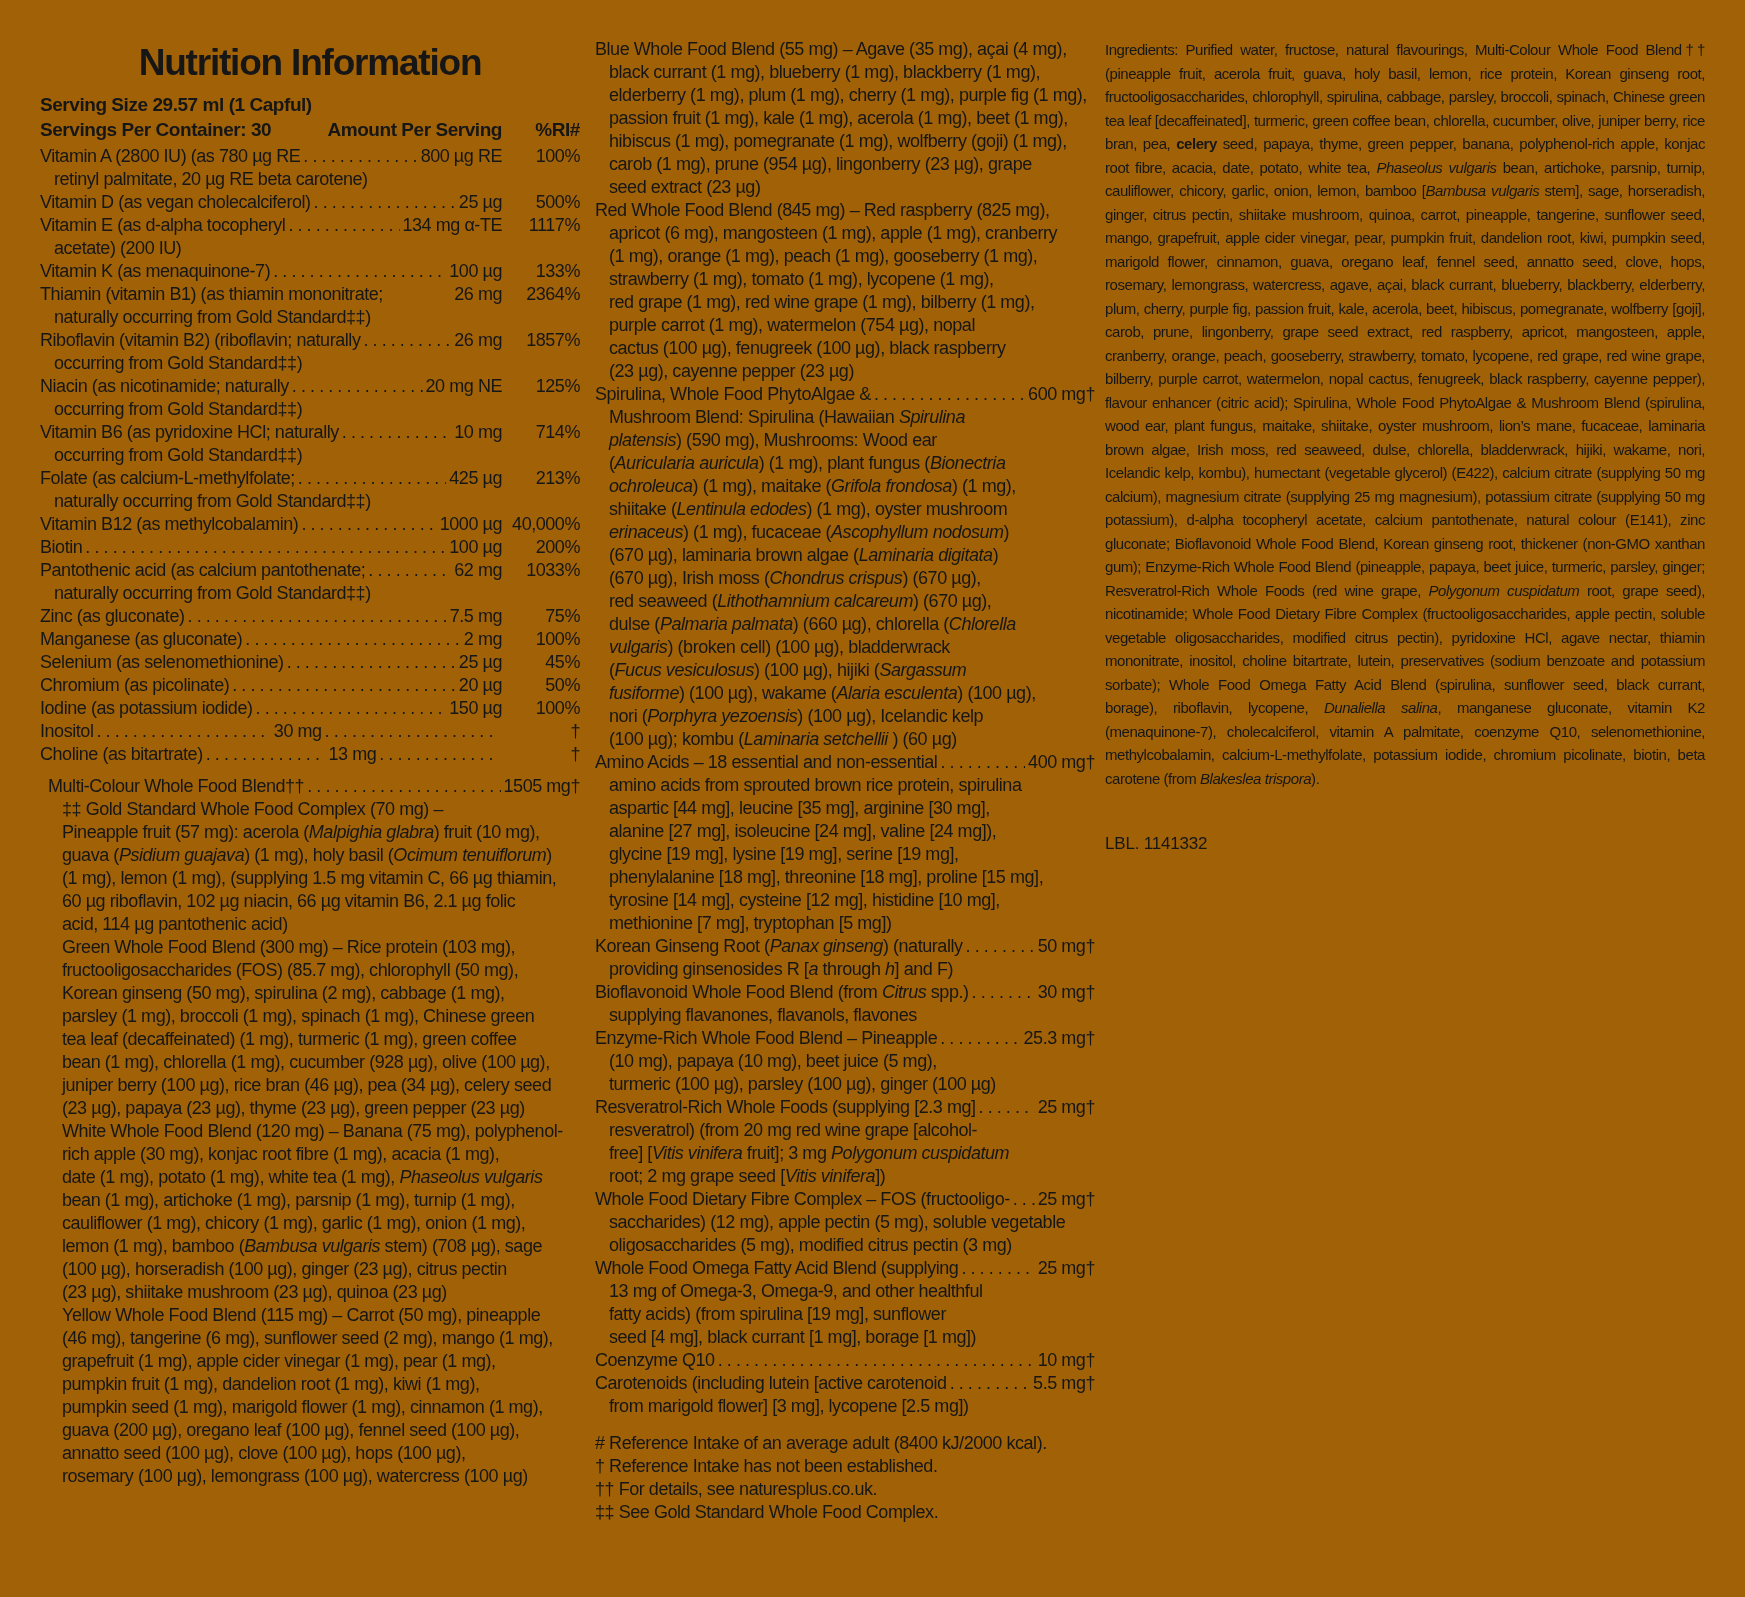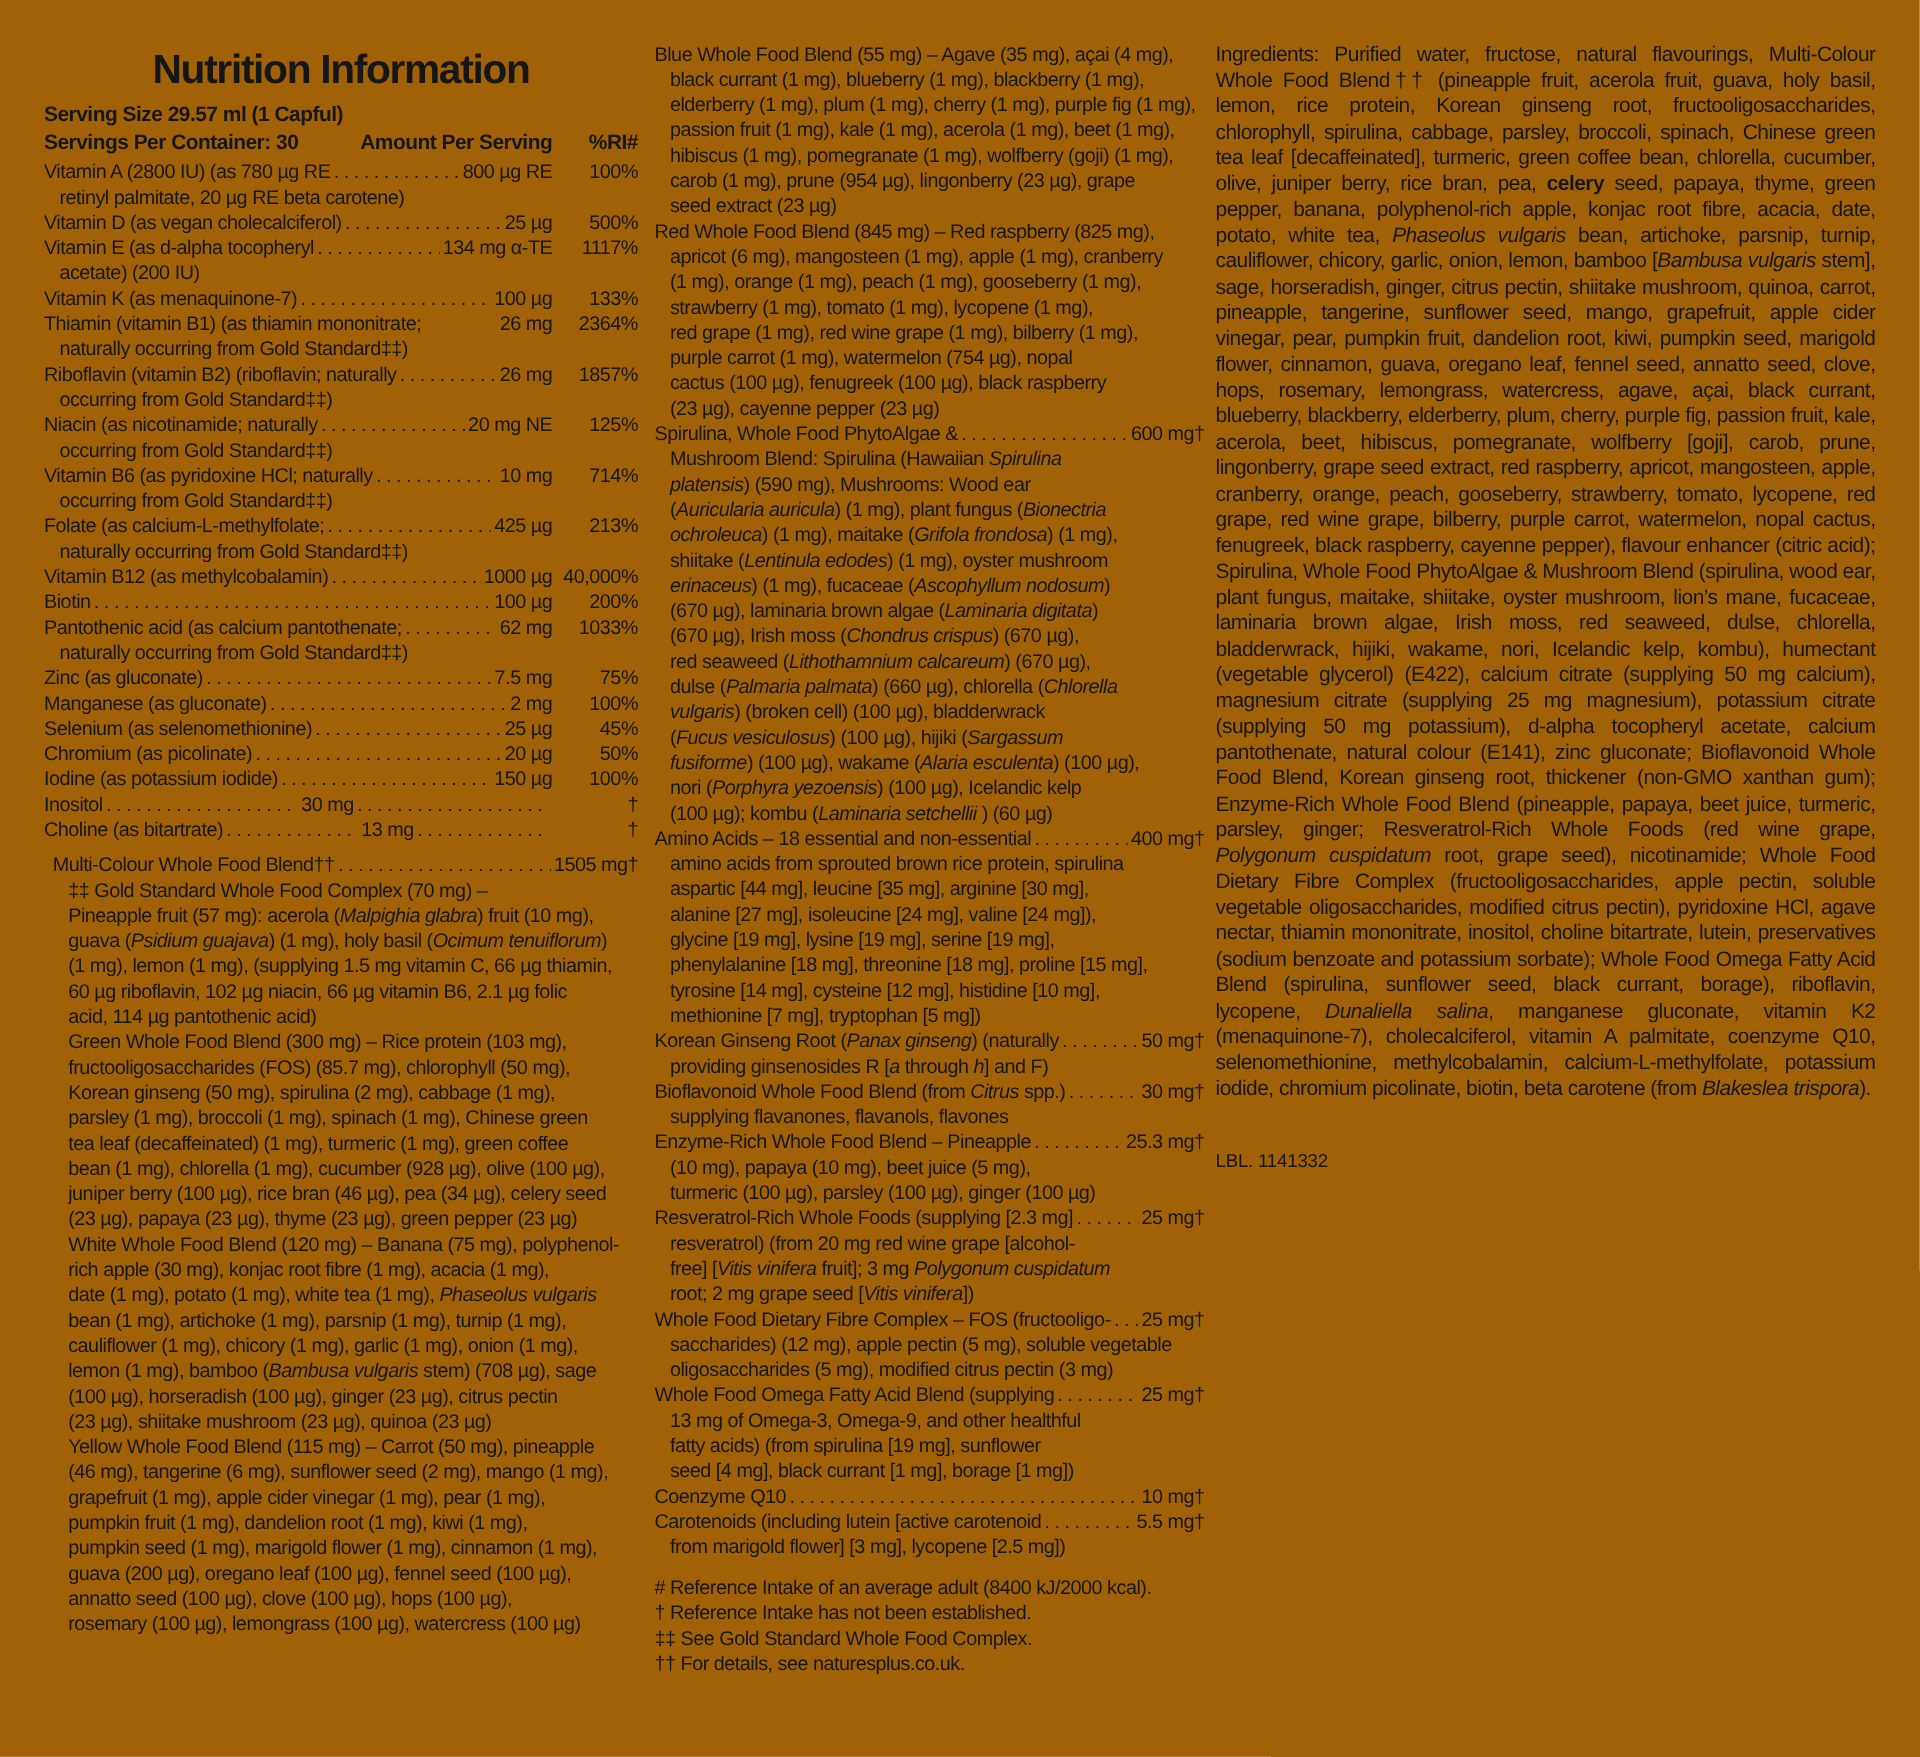--- a/index.html
+++ b/index.html
@@ -35,21 +35,21 @@
 
   .col1 .blend{margin-top:9px;}
   .col1 .srow{padding-left:8px;}
   .col1 .sline{padding-left:22px;white-space:nowrap;}
   .col2 .sline{padding-left:14px;white-space:nowrap;}
 
   .fnotes{margin-top:14px;}
   .fnote{white-space:nowrap;}
 
   .ingredients{
-    margin:0;text-align:justify;font-size:19px;line-height:23.5px;letter-spacing:-0.45px;
+    margin:0;text-align:justify;font-size:15px;line-height:23.5px;letter-spacing:-0.45px;
   }
   .lbl{margin-top:42px;font-size:17px;letter-spacing:-0.2px;}
   i{font-style:italic;}
 </style>
 </head>
 <body>
 
 <div class="label">
 
   <div class="col col1">
@@ -328,22 +328,22 @@
         <div class="srow">
           <span class="sname">Carotenoids (including lutein [active carotenoid</span>
           <span class="dots"></span>
           <span class="samt">5.5 mg†</span>
         </div>
         <div class="sline">from marigold flower] [3 mg], lycopene [2.5 mg])</div>
       </div>
     <div id="footnotes" class="fnotes">
         <div class="fnote"># Reference Intake of an average adult (8400 kJ/2000 kcal).</div>
         <div class="fnote">† Reference Intake has not been established.</div>
+        <div class="fnote">†† For details, see naturesplus.co.uk.</div>
         <div class="fnote">‡‡ See Gold Standard Whole Food Complex.</div>
-        <div class="fnote">†† For details, see naturesplus.co.uk.</div>
       </div>
   </div>
 
   <div class="col col3">
     <p class="ingredients">Ingredients: Purified water, fructose, natural flavourings, Multi-Colour Whole Food Blend†† (pineapple fruit, acerola fruit, guava, holy basil, lemon, rice protein, Korean ginseng root, fructooligosaccharides, chlorophyll, spirulina, cabbage, parsley, broccoli, spinach, Chinese green tea leaf [decaffeinated], turmeric, green coffee bean, chlorella, cucumber, olive, juniper berry, rice bran, pea, <b>celery</b> seed, papaya, thyme, green pepper, banana, polyphenol-rich apple, konjac root fibre, acacia, date, potato, white tea, <i>Phaseolus vulgaris</i> bean, artichoke, parsnip, turnip, cauliflower, chicory, garlic, onion, lemon, bamboo [<i>Bambusa vulgaris</i> stem], sage, horseradish, ginger, citrus pectin, shiitake mushroom, quinoa, carrot, pineapple, tangerine, sunflower seed, mango, grapefruit, apple cider vinegar, pear, pumpkin fruit, dandelion root, kiwi, pumpkin seed, marigold flower, cinnamon, guava, oregano leaf, fennel seed, annatto seed, clove, hops, rosemary, lemongrass, watercress, agave, açai, black currant, blueberry, blackberry, elderberry, plum, cherry, purple fig, passion fruit, kale, acerola, beet, hibiscus, pomegranate, wolfberry [goji], carob, prune, lingonberry, grape seed extract, red raspberry, apricot, mangosteen, apple, cranberry, orange, peach, gooseberry, strawberry, tomato, lycopene, red grape, red wine grape, bilberry, purple carrot, watermelon, nopal cactus, fenugreek, black raspberry, cayenne pepper), flavour enhancer (citric acid); Spirulina, Whole Food PhytoAlgae &amp; Mushroom Blend (spirulina, wood ear, plant fungus, maitake, shiitake, oyster mushroom, lion’s mane, fucaceae, laminaria brown algae, Irish moss, red seaweed, dulse, chlorella, bladderwrack, hijiki, wakame, nori, Icelandic kelp, kombu), humectant (vegetable glycerol) (E422), calcium citrate (supplying 50 mg calcium), magnesium citrate (supplying 25 mg magnesium), potassium citrate (supplying 50 mg potassium), d-alpha tocopheryl acetate, calcium pantothenate, natural colour (E141), zinc gluconate; Bioflavonoid Whole Food Blend, Korean ginseng root, thickener (non-GMO xanthan gum); Enzyme-Rich Whole Food Blend (pineapple, papaya, beet juice, turmeric, parsley, ginger; Resveratrol-Rich Whole Foods (red wine grape, <i>Polygonum cuspidatum</i> root, grape seed), nicotinamide; Whole Food Dietary Fibre Complex (fructooligosaccharides, apple pectin, soluble vegetable oligosaccharides, modified citrus pectin), pyridoxine HCl, agave nectar, thiamin mononitrate, inositol, choline bitartrate, lutein, preservatives (sodium benzoate and potassium sorbate); Whole Food Omega Fatty Acid Blend (spirulina, sunflower seed, black currant, borage), riboflavin, lycopene, <i>Dunaliella salina</i>, manganese gluconate, vitamin K2 (menaquinone-7), cholecalciferol, vitamin A palmitate, coenzyme Q10, selenomethionine, methylcobalamin, calcium-L-methylfolate, potassium iodide, chromium picolinate, biotin, beta carotene (from <i>Blakeslea trispora</i>).</p>
     <div class="lbl">LBL. 1141332</div>
   </div>
 
 </div>
 

